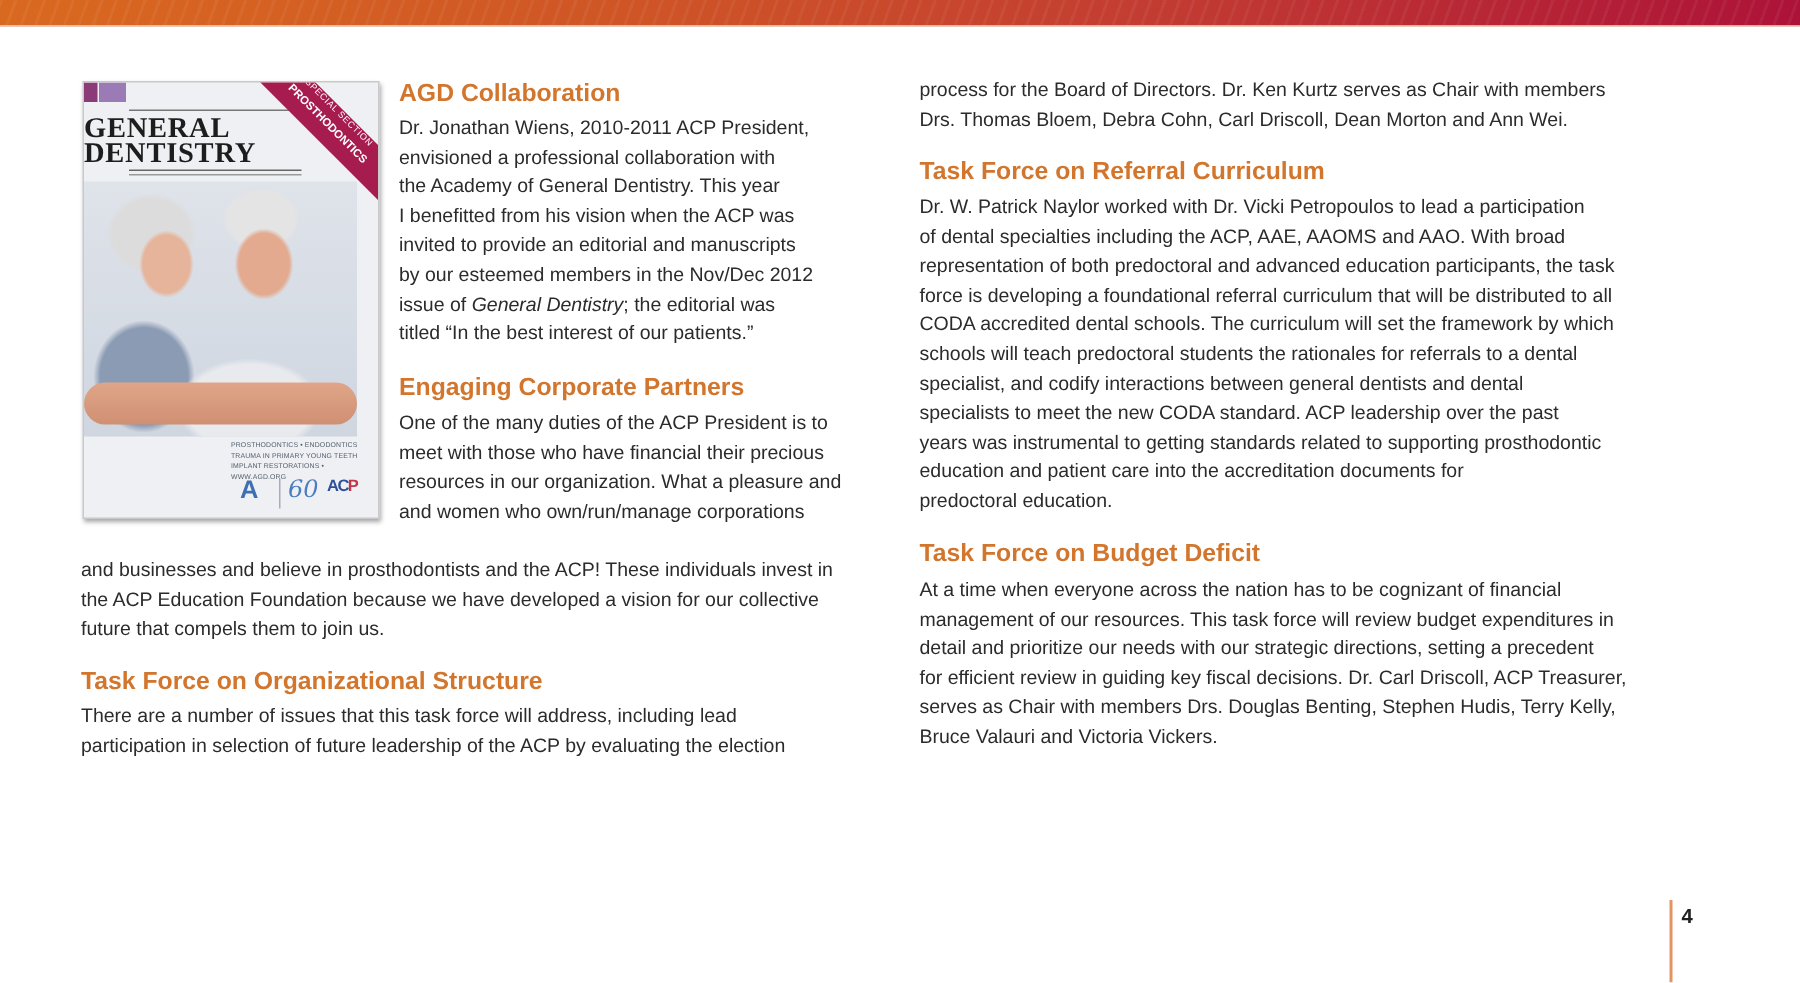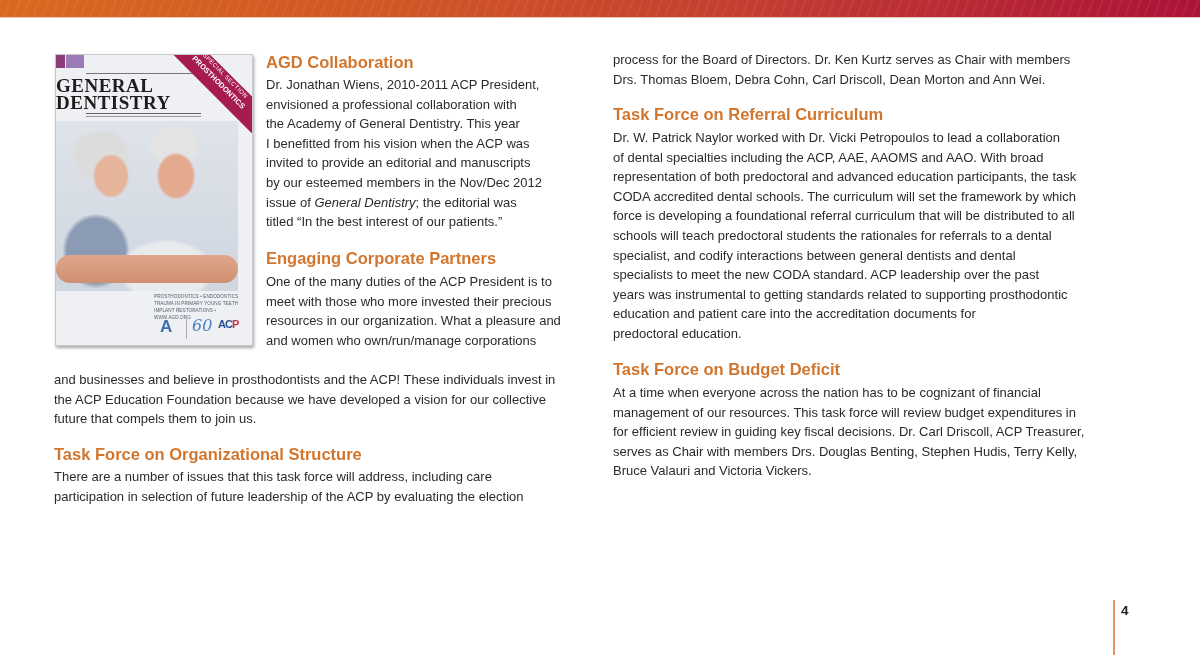--- a/index.html
+++ b/index.html
@@ -125,58 +125,59 @@
   <span class="line">I benefitted from his vision when the ACP was</span>
   <span class="line">invited to provide an editorial and manuscripts</span>
   <span class="line">by our esteemed members in the Nov/Dec 2012</span>
   <span class="line"><span>issue of </span><em>General Dentistry</em><span>; the editorial was</span></span>
   <span class="line">titled “In the best interest of our patients.”</span>
 </div>
 
 <div class="heading" style="left:266px; top:248px;">Engaging Corporate Partners</div>
 <div class="para" style="left:266px; top:272px;">
   <span class="line">One of the many duties of the ACP President is to</span>
-  <span class="line">meet with those who more invested their precious</span>
+  <span class="line">meet with those who have financial their precious</span>
   <span class="line">resources in our organization. What a pleasure and</span>
   <span class="line">and women who own/run/manage corporations</span>
 </div>
 <div class="para" style="left:54px; top:370px;">
   <span class="line">and businesses and believe in prosthodontists and the ACP!  These individuals invest in</span>
   <span class="line">the ACP Education Foundation because we have developed a vision for our collective</span>
   <span class="line">future that compels them to join us.</span>
 </div>
 
 <div class="heading" style="left:54px; top:444px;">Task Force on Organizational Structure</div>
 <div class="para" style="left:54px; top:467px;">
-  <span class="line">There are a number of issues that this task force will address, including care</span>
+  <span class="line">There are a number of issues that this task force will address, including lead</span>
   <span class="line">participation in selection of future leadership of the ACP by evaluating the election</span>
 </div>
 <div class="para" style="left:613px; top:50px;">
   <span class="line">process for the Board of Directors. Dr. Ken Kurtz serves as Chair with members</span>
   <span class="line">Drs. Thomas Bloem, Debra Cohn, Carl Driscoll, Dean Morton and Ann Wei.</span>
 </div>
 
 <div class="heading" style="left:613px; top:104px;">Task Force on Referral Curriculum</div>
 <div class="para" style="left:613px; top:128px;">
-  <span class="line">Dr. W. Patrick Naylor worked with Dr. Vicki Petropoulos to lead a collaboration</span>
+  <span class="line">Dr. W. Patrick Naylor worked with Dr. Vicki Petropoulos to lead a participation</span>
   <span class="line">of dental specialties including the ACP, AAE, AAOMS and AAO.  With broad</span>
   <span class="line">representation of both predoctoral and advanced education participants, the task</span>
+  <span class="line">force is developing a foundational referral curriculum that will be distributed to all</span>
   <span class="line">CODA accredited dental schools.  The curriculum will set the framework by which</span>
-  <span class="line">force is developing a foundational referral curriculum that will be distributed to all</span>
   <span class="line">schools will teach predoctoral students the rationales for referrals to a dental</span>
   <span class="line">specialist, and codify interactions between general dentists and dental</span>
   <span class="line">specialists to meet the new CODA standard.  ACP leadership over the past</span>
   <span class="line">years was instrumental to getting standards related to supporting prosthodontic</span>
   <span class="line">education and patient care into the accreditation documents for</span>
   <span class="line">predoctoral education.</span>
 </div>
 
 <div class="heading" style="left:613px; top:359px;">Task Force on Budget Deficit</div>
 <div class="para" style="left:613px; top:383px;">
   <span class="line">At a time when everyone across the nation has to be cognizant of financial</span>
   <span class="line">management of our resources.  This task force will review budget expenditures in</span>
+  <span class="line">detail and prioritize our needs with our strategic directions, setting a precedent</span>
   <span class="line">for efficient review in guiding key fiscal decisions. Dr. Carl Driscoll, ACP Treasurer,</span>
   <span class="line">serves as Chair with members Drs. Douglas Benting, Stephen Hudis, Terry Kelly,</span>
   <span class="line">Bruce Valauri and Victoria Vickers.</span>
 </div>
 
 <div class="page-rule"></div>
 <div class="page-number">4</div>
 
 </body></html>

